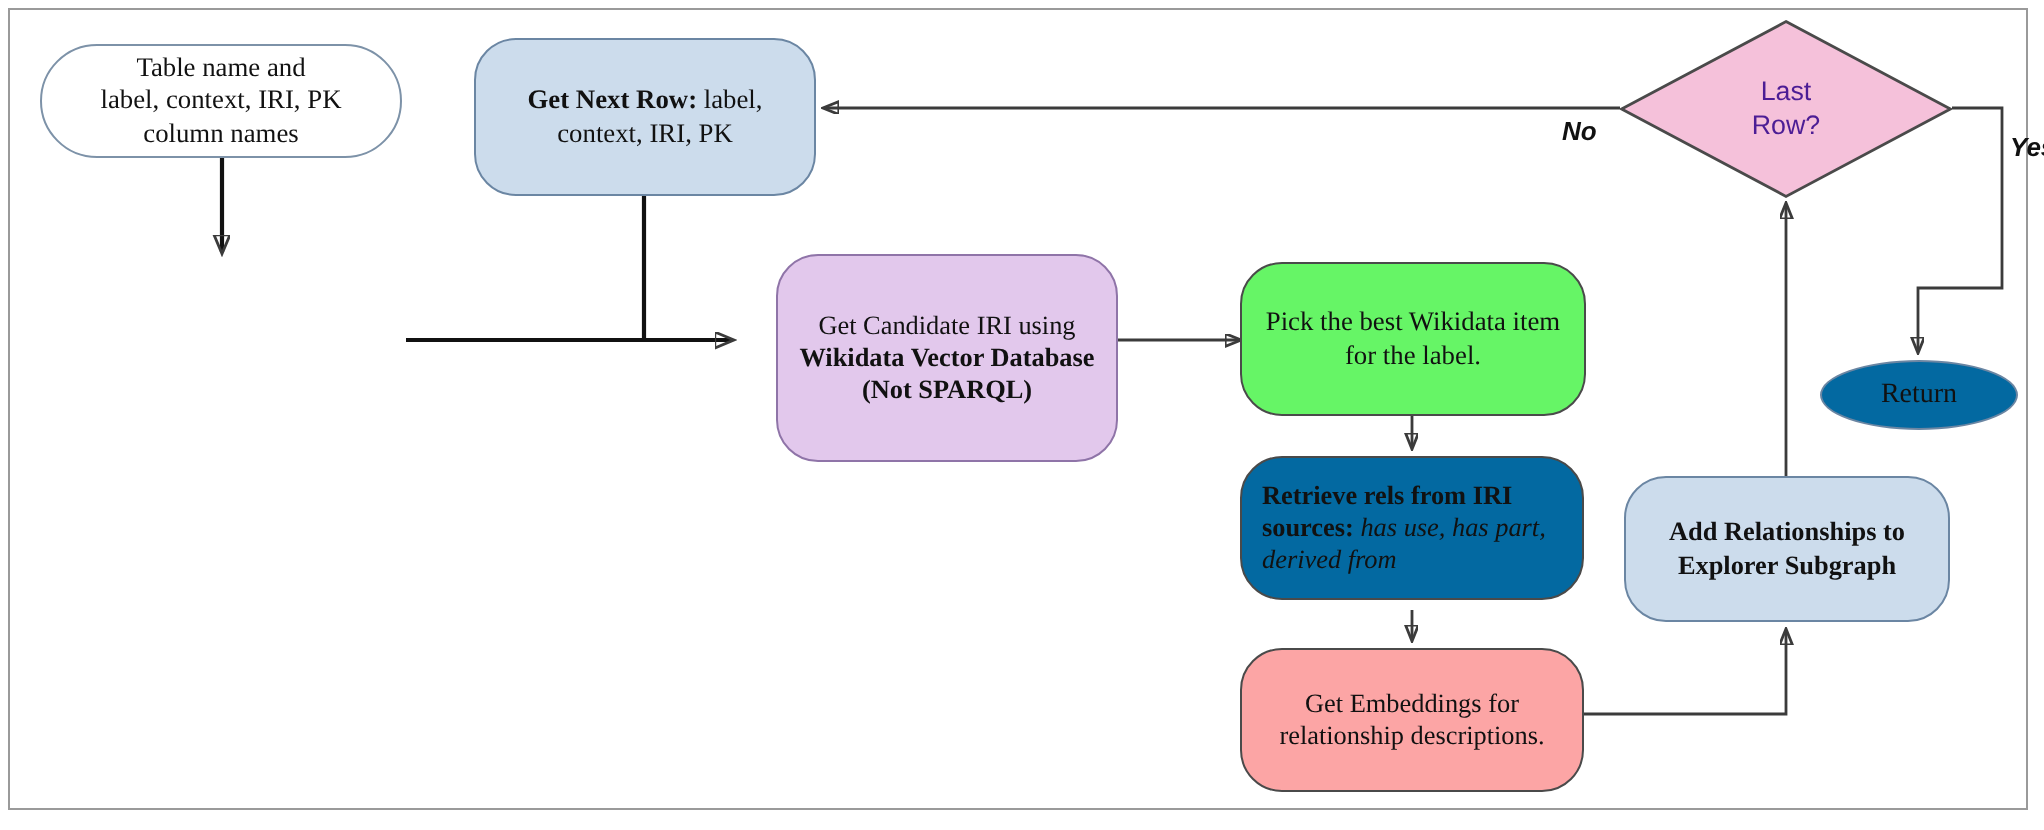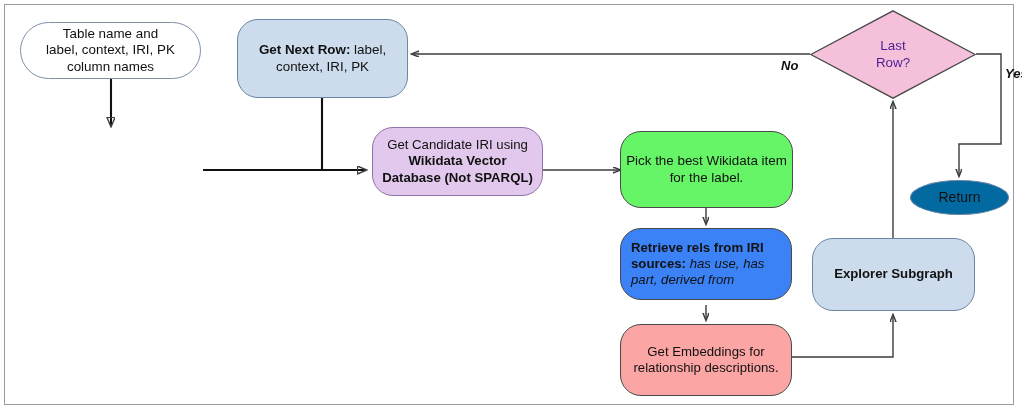--- a/index.html
+++ b/index.html
@@ -28,21 +28,21 @@
     position: absolute;
     box-sizing: border-box;
     display: flex;
     align-items: center;
     justify-content: center;
     text-align: center;
     color: #111111;
     line-height: 1.22;
     border-radius: 21px;
   }
-  .node .txt { width: 100%; padding: 0 5px; }
+  .node .txt { width: 100%; padding: 0 5px; font-family: Liberation Serif, serif; }
 
   
   .start-node {
     left: 20px; top: 22px; width: 181px; height: 57px;
     border: 1px solid #7d92a8;
     border-radius: 29px;
     background: #ffffff;
     font-size: 13.4px;
   }
 
@@ -54,38 +54,38 @@
   }
   .next-row { left: 237px; top: 19px; width: 171px; height: 79px; }
   .first-row { left: 23px; top: 130px; width: 180px; height: 74px; }
   .add-rels {
     left: 812px; top: 238px; width: 163px; height: 73px;
     font-weight: bold; font-size: 13.2px;
   }
 
   
   .purple {
-    left: 372px; top: 127px; width: 171px; height: 69px;
+    left: 388px; top: 127px; width: 171px; height: 104px;
     background: #e2c8ec;
     border: 1px solid #8f74a8;
     font-size: 13.2px;
   }
 
   
   .green {
     left: 620px; top: 131px; width: 173px; height: 77px;
     background: #66f566;
     border: 1px solid #4a4a4a;
     font-size: 13.4px;
   }
 
   
   .cyan {
     left: 620px; top: 228px; width: 172px; height: 72px;
-    background: #3b82f6;
+    background: #0369a1;
     border: 1px solid #4a4a4a;
     font-size: 13.2px;
     justify-content: flex-start;
   }
   .cyan .txt { text-align: left; padding-left: 10px; }
 
   
   .yellow {
     left: 620px; top: 324px; width: 172px; height: 72px;
     background: #fca5a5;
@@ -212,20 +212,21 @@
       <span class="b">Retrieve rels from IRI sources:</span><span class="i"> has use, has part, derived from</span>
     </div>
   </div>
 
   <div class="node yellow">
     <div class="txt">Get Embeddings for relationship descriptions.</div>
   </div>
 
   <div class="node lightblue add-rels">
     <div class="txt">
+      <div>Add Relationships to</div>
       <div>Explorer Subgraph</div>
     </div>
   </div>
 
   <div class="diamond-wrap">
     <svg class="diamond-shape" viewBox="0 0 166 89">
       <polygon points="83,0.8 165.2,44.5 83,88.2 0.8,44.5" fill="#f5c1da" stroke="#4a4a4a" stroke-width="1.4"></polygon>
     </svg>
     <div class="diamond-label">
       <div>

